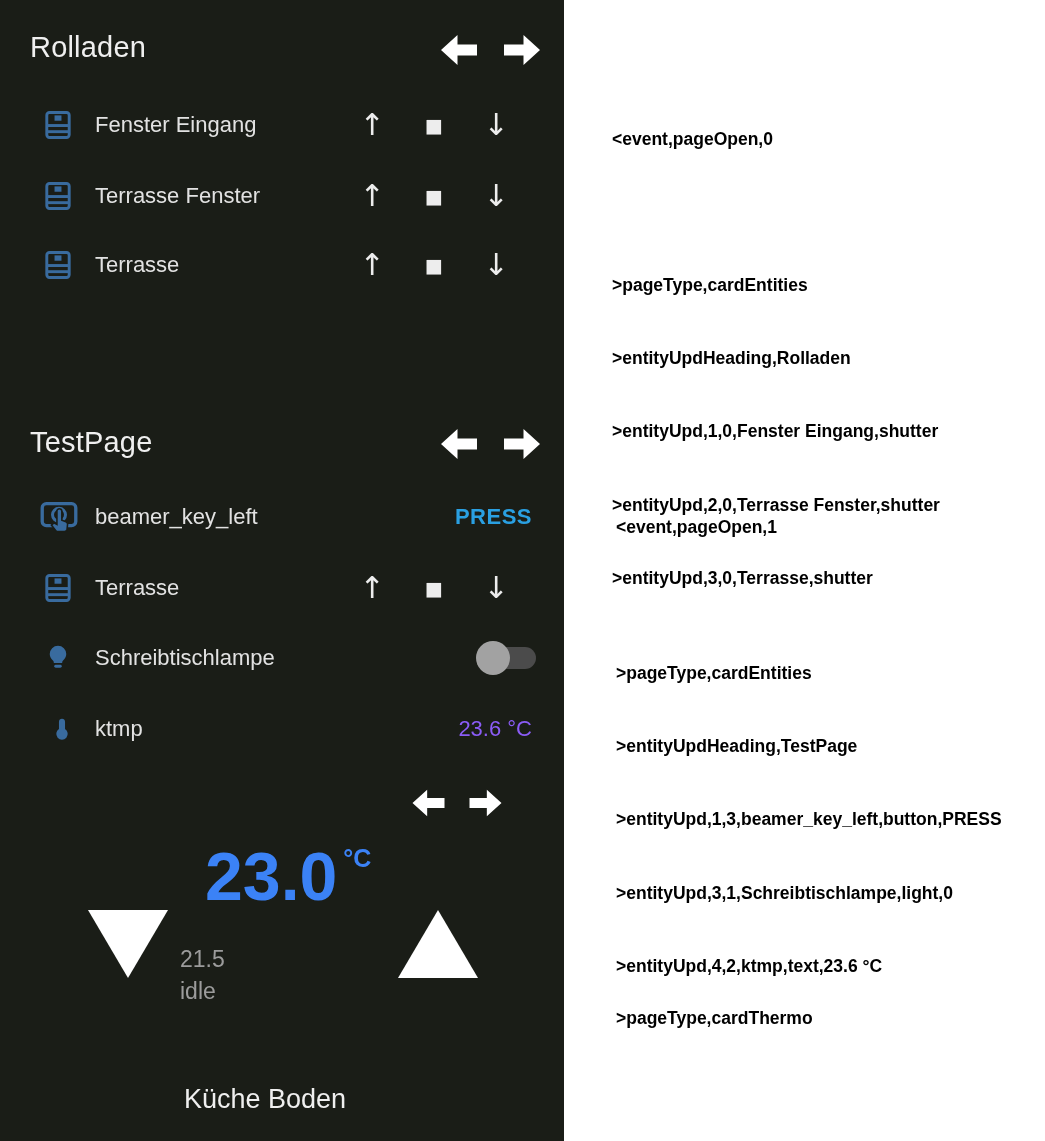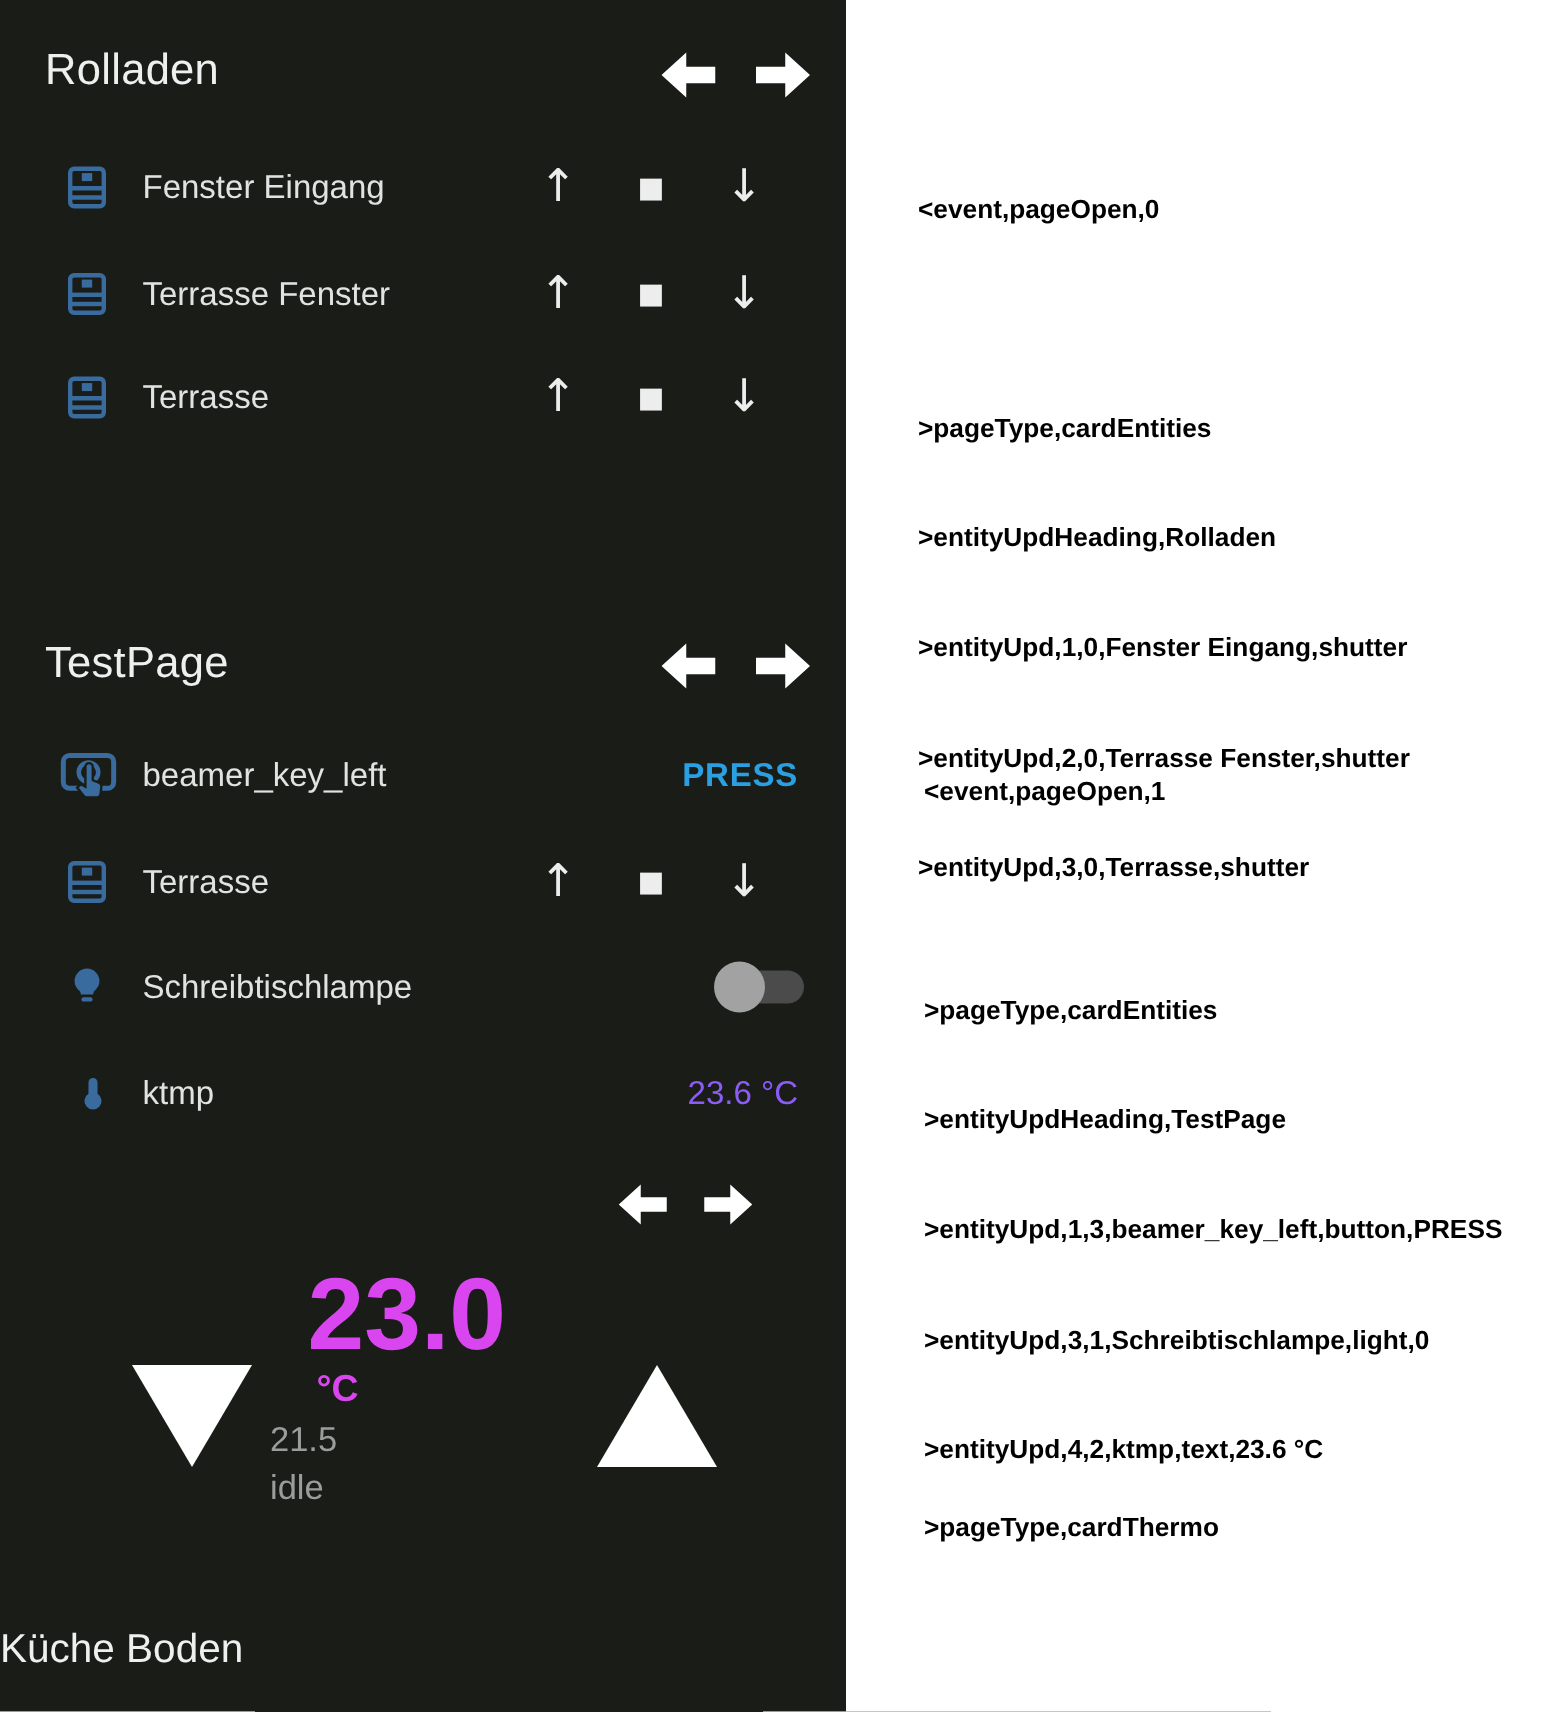--- a/index.html
+++ b/index.html
@@ -22,27 +22,27 @@
   .ctl.stop{font-size:19px;line-height:44px;}
 
   .row-value{position:absolute;right:32px;top:50%;transform:translateY(-50%);font-size:22px;color:#8b5cf6;white-space:nowrap;}
   .row-value.press{color:#2aa0e2;font-weight:600;letter-spacing:.5px;}
 
   .toggle{position:absolute;right:28px;top:50%;transform:translateY(-50%);width:58px;height:22px;cursor:pointer;}
   .toggle .track{position:absolute;left:0;top:0;width:58px;height:22px;border-radius:11px;background:#4b4b4b;}
   .toggle .knob{position:absolute;left:-2px;top:-6px;width:34px;height:34px;border-radius:50%;background:#a2a2a2;}
 
   
-  .thermo-temp{position:absolute;left:205px;top:842px;display:flex;align-items:flex-start;color:#d946ef;flex-direction:column;}
+  .thermo-temp{position:absolute;left:205px;top:842px;display:flex;align-items:flex-start;color:#3b82f6;}
   .thermo-temp .big{font-size:68px;font-weight:700;line-height:1;}
   .thermo-temp .unit{font-size:25px;font-weight:700;margin-left:6px;margin-top:2px;}
   .thermo-sub{position:absolute;left:180px;width:205px;color:#9c9c9c;}
   .thermo-target{top:946px;font-size:23px;}
   .thermo-state{top:978px;font-size:23px;}
-  .thermo-title{position:absolute;left:0;top:1084px;width:530px;font-size:27px;color:#efefef;}
+  .thermo-title{position:absolute;left:0;top:1084px;width:530px;text-align:center;font-size:27px;color:#efefef;}
   .tri{display:block;color:#ffffff;cursor:pointer;}
 
   
   .proto{position:absolute;font-weight:700;font-size:17.5px;line-height:24.4px;color:#000;white-space:pre;}
   .proto .responses{margin-top:24px;}
 </style>
 </head>
 <body>
 
 <svg width="0" height="0" style="position:absolute">

